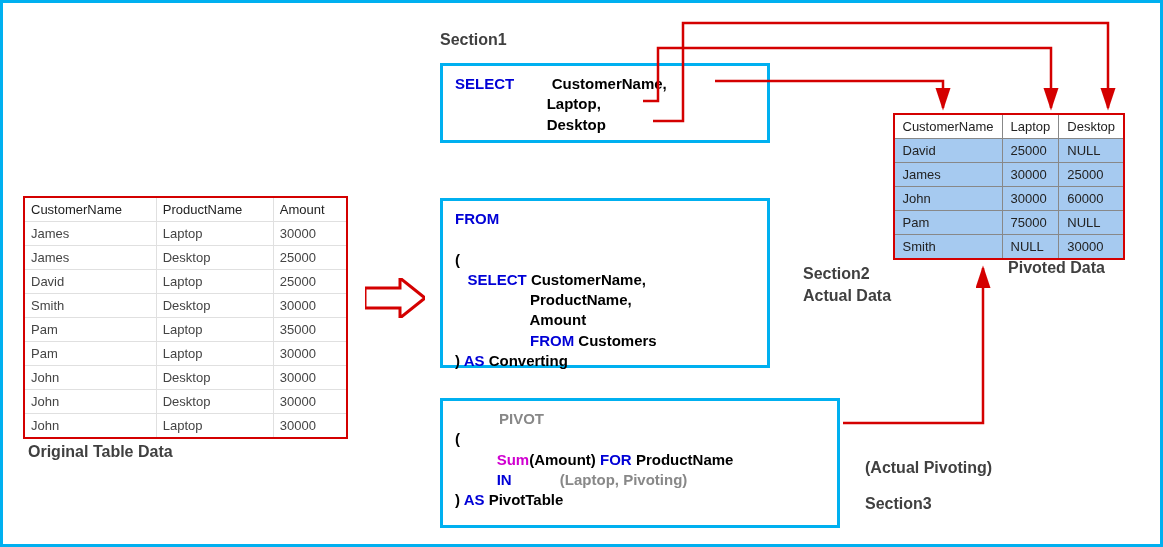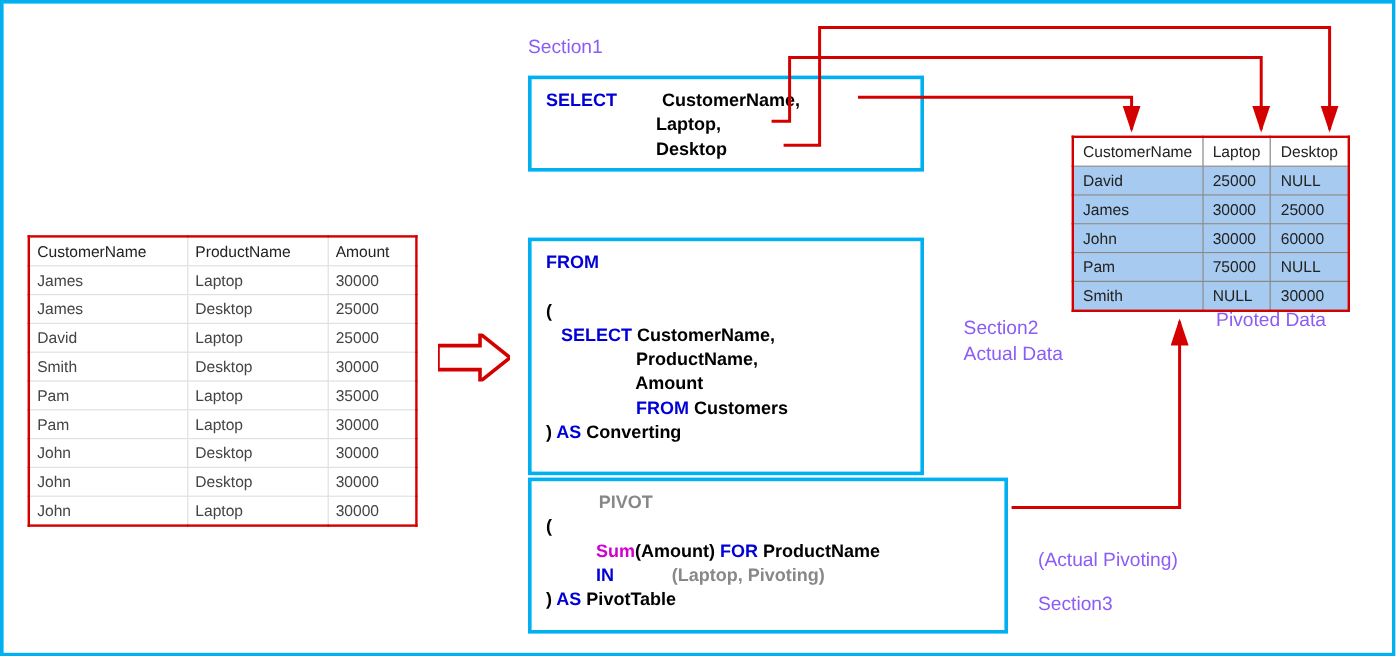--- a/index.html
+++ b/index.html
@@ -56,32 +56,32 @@
     border: 3px solid #00b0f0;
     background: #fff;
     padding: 8px 12px;
     font-family: Arial, sans-serif;
     font-size: 15px;
     font-weight: bold;
     line-height: 1.35;
     color: #000;
   }
   .box1 { left: 437px; top: 60px; width: 330px; height: 80px; }
-  .box2 { left: 437px; top: 195px; width: 330px; height: 198px; }
+  .box2 { left: 437px; top: 195px; width: 330px; height: 170px; }
   .box3 { left: 437px; top: 395px; width: 400px; height: 130px; }
 
   .kw-blue { color: #0000d6; }
   .kw-gray { color: #888; margin-left: 44px; }
   .kw-magenta { color: #d000d0; }
 
   .label {
     position: absolute;
     font-size: 16px;
-    font-weight: normal;
-    color: #8b5cf6;
+    font-weight: bold;
+    color: #404040;
   }
 
   .arrow-big {
     position: absolute;
     left: 362px;
     top: 275px;
     width: 60px;
     height: 40px;
   }
   svg.overlay {
@@ -94,20 +94,21 @@
 </head>
 <body>
 
 <div class="canvas">
 
   <div class="label" style="left:437px; top:28px;">Section1</div>
   <div class="label" style="left:800px; top:262px;">Section2</div>
   <div class="label" style="left:800px; top:284px;">Actual Data</div>
   <div class="label" style="left:862px; top:456px;">(Actual Pivoting)</div>
   <div class="label" style="left:862px; top:492px;">Section3</div>
+  <div class="label" style="left:25px; top:440px;">Original Table Data</div>
   <div class="label" style="right:55px; top:256px;">Pivoted Data</div>
 
   <table class="src-table">
     <thead>
         <tr>
       <th>CustomerName</th>
       <th>ProductName</th>
       <th>Amount</th>
     </tr>
       </thead>

